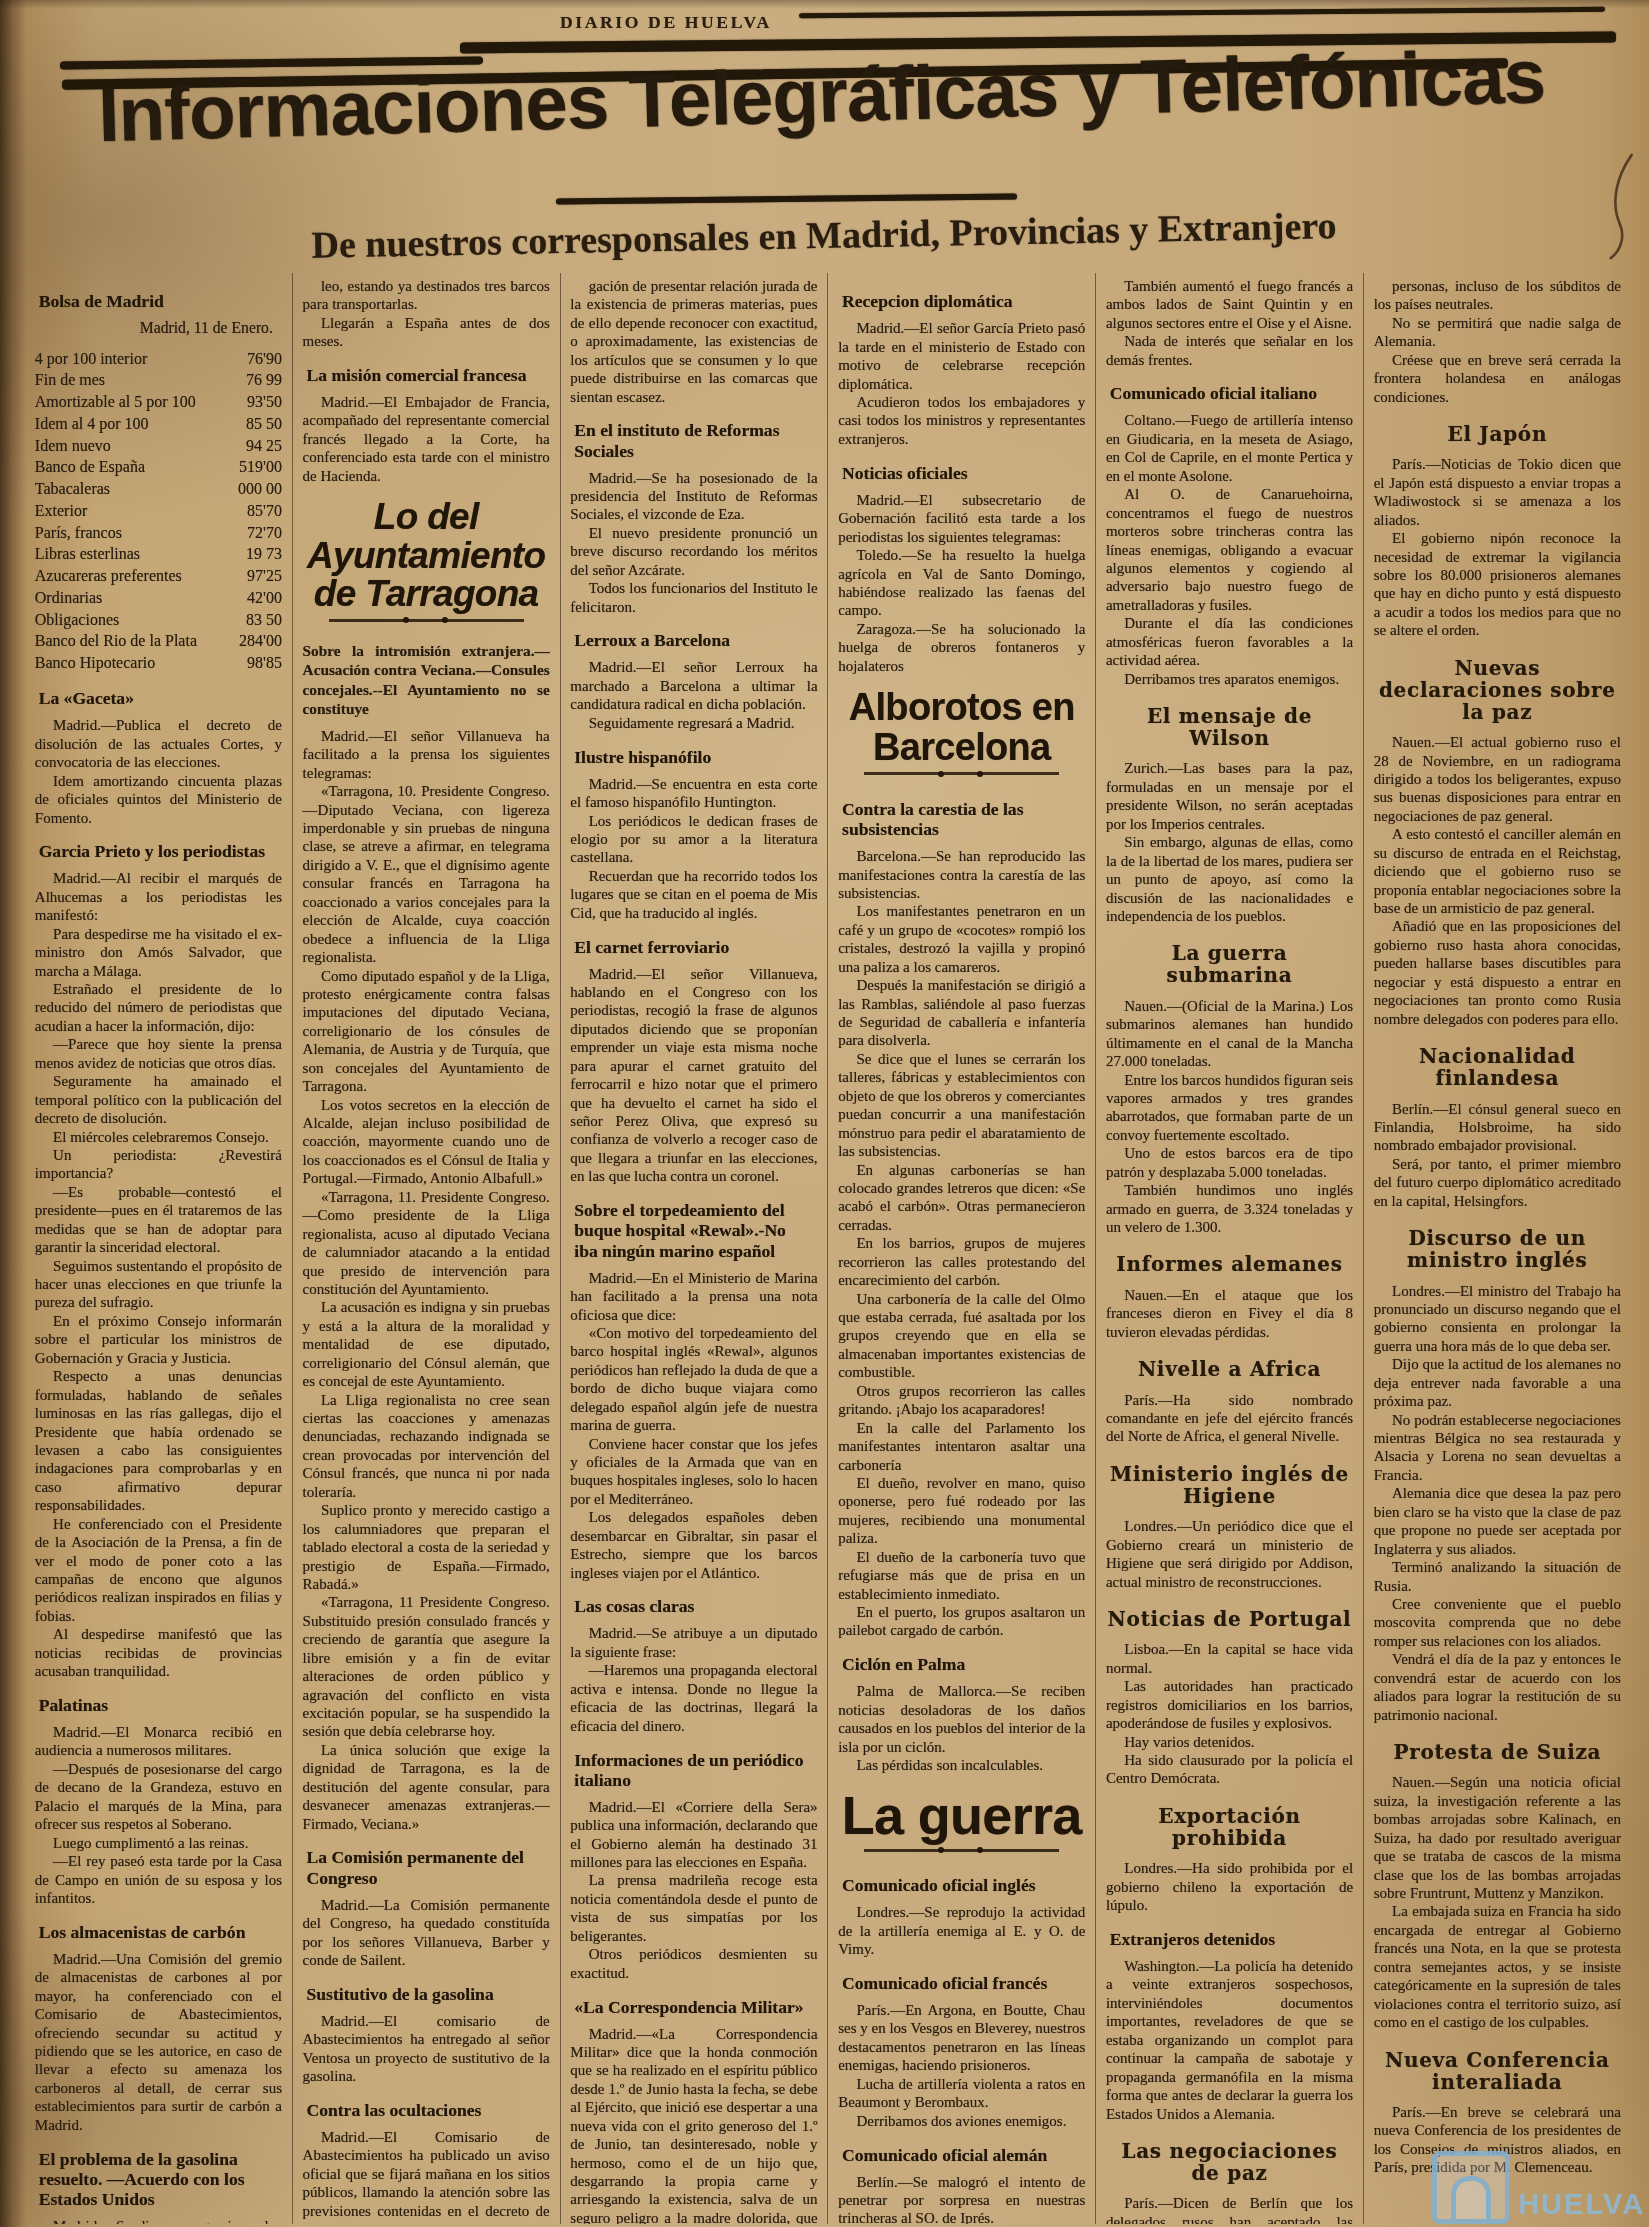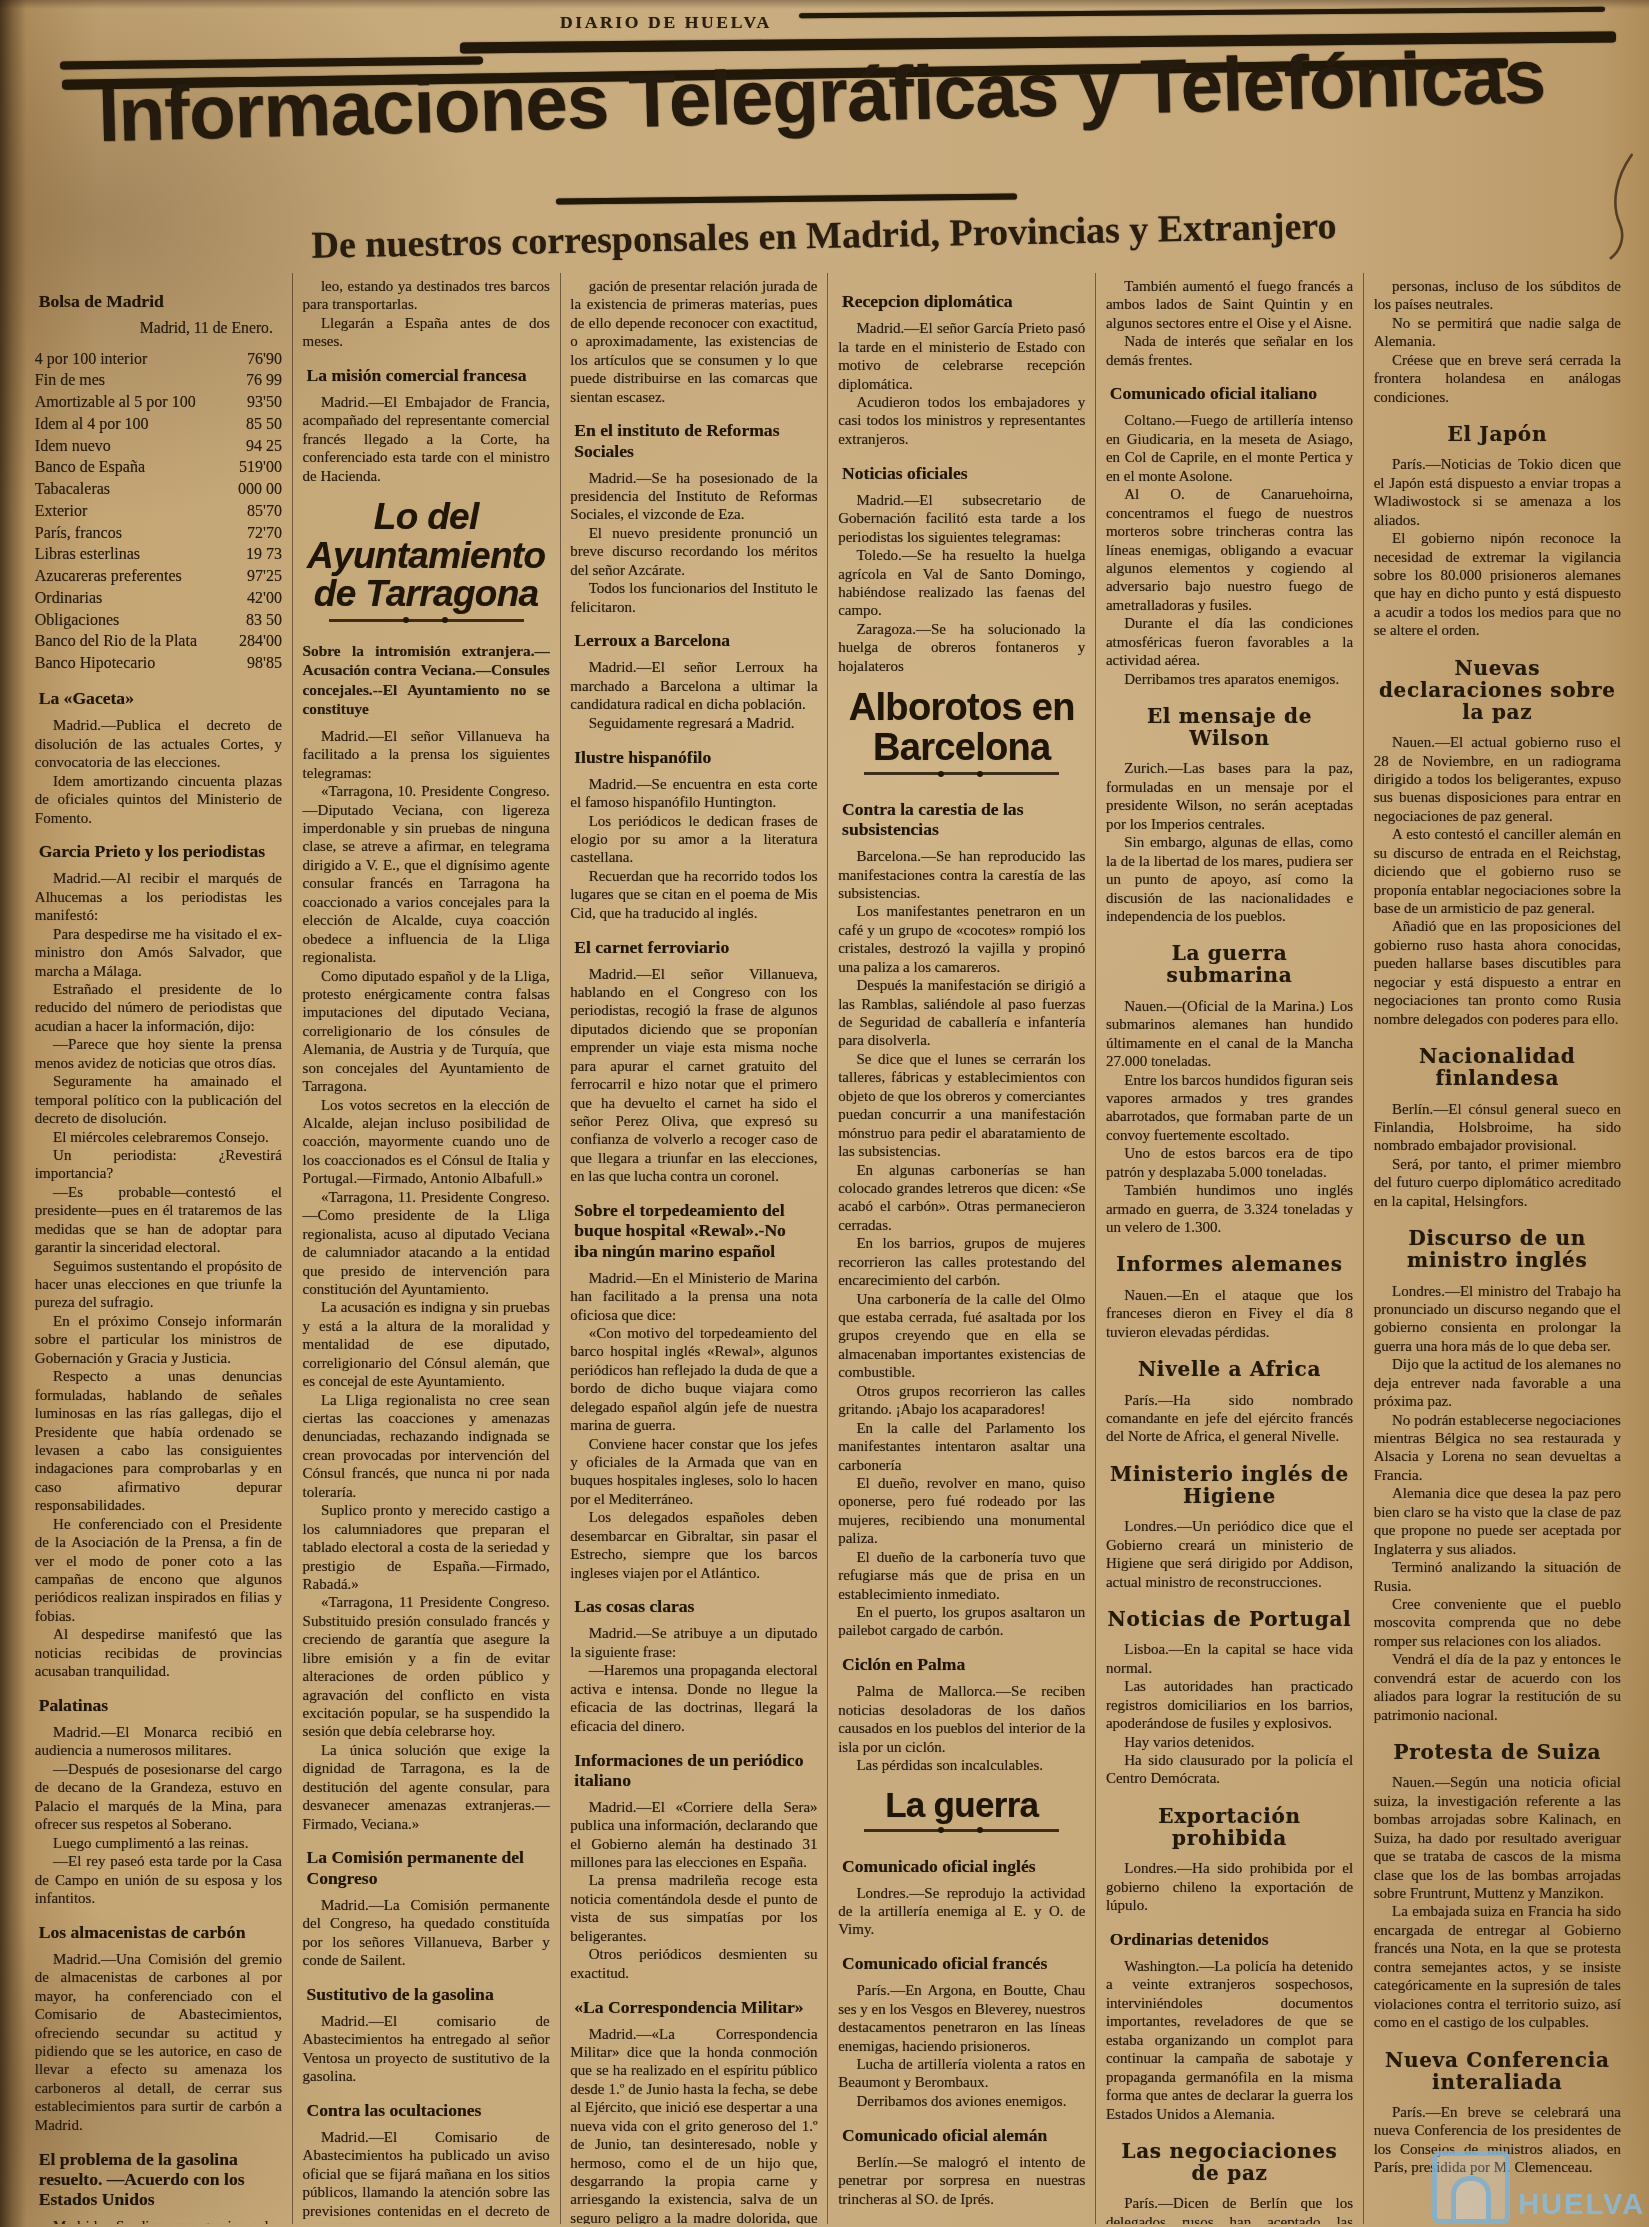--- a/index.html
+++ b/index.html
@@ -259,21 +259,21 @@
         <div class="p ink">En los barrios, grupos de mujeres recorrieron las calles protestando del encarecimiento del carbón.</div>
         <div class="p ink">Una carbonería de la calle del Olmo que estaba cerrada, fué asaltada por los grupos creyendo que en ella se almacenaban importantes existencias de combustible.</div>
         <div class="p ink">Otros grupos recorrieron las calles gritando. ¡Abajo los acaparadores!</div>
         <div class="p ink">En la calle del Parlamento los manifestantes intentaron asaltar una carbonería</div>
         <div class="p ink">El dueño, revolver en mano, quiso oponerse, pero fué rodeado por las mujeres, recibiendo una monumental paliza.</div>
         <div class="p ink">El dueño de la carbonería tuvo que refugiarse más que de prisa en un establecimiento inmediato.</div>
         <div class="p ink">En el puerto, los grupos asaltaron un pailebot cargado de carbón.</div>
         <div class="head ink">Ciclón en Palma</div>
         <div class="p ink">Palma de Mallorca.—Se reciben noticias desoladoras de los daños causados en los pueblos del interior de la isla por un ciclón.</div>
         <div class="p ink">Las pérdidas son incalculables.</div>
-        <div class="bighead ink" style="font-size: 35px;">La guerra</div>
+        <div class="bighead ink" style="font-size: 54px;">La guerra</div>
         <div class="orn-rule">
           <span class="orn-dot"></span>
           <span class="orn-dot"></span>
         </div>
         <div class="head ink">Comunicado oficial inglés</div>
         <div class="p ink">Londres.—Se reprodujo la actividad de la artillería enemiga al E. y O. de Vimy.</div>
         <div class="head ink">Comunicado oficial francés</div>
         <div class="p ink">París.—En Argona, en Boutte, Chau ses y en los Vesgos en Bleverey, nuestros destacamentos penetraron en las líneas enemigas, haciendo prisioneros.</div>
         <div class="p ink">Lucha de artillería violenta a ratos en Beaumont y Berombaux.</div>
         <div class="p ink">Derribamos dos aviones enemigos.</div>
@@ -302,21 +302,21 @@
         <div class="p ink">París.—Ha sido nombrado comandante en jefe del ejército francés del Norte de Africa, el general Nivelle.</div>
         <div class="fancy ink">Ministerio inglés de Higiene</div>
         <div class="p ink">Londres.—Un periódico dice que el Gobierno creará un ministerio de Higiene que será dirigido por Addison, actual ministro de reconstrucciones.</div>
         <div class="fancy ink">Noticias de Portugal</div>
         <div class="p ink">Lisboa.—En la capital se hace vida normal.</div>
         <div class="p ink">Las autoridades han practicado registros domiciliarios en los barrios, apoderándose de fusiles y explosivos.</div>
         <div class="p ink">Hay varios detenidos.</div>
         <div class="p ink">Ha sido clausurado por la policía el Centro Demócrata.</div>
         <div class="fancy ink">Exportación prohibida</div>
         <div class="p ink">Londres.—Ha sido prohibida por el gobierno chileno la exportación de lúpulo.</div>
-        <div class="head ink">Ordinarias detenidos</div>
+        <div class="head ink">Extranjeros detenidos</div>
         <div class="p ink">Washington.—La policía ha detenido a veinte extranjeros sospechosos, interviniéndoles documentos importantes, reveladores de que se estaba organizando un complot para continuar la campaña de sabotaje y propaganda germanófila en la misma forma que antes de declarar la guerra los Estados Unidos a Alemania.</div>
         <div class="fancy ink">Las negociaciones de paz</div>
         <div class="p ink">París.—Dicen de Berlín que los delegados rusos han aceptado las proposiciones de los alemanes referente a la continuación de las negociaciones para la paz en Brest Litowsky, desistiendo de que se sigan en un país neutral.</div>
       </div>
       <div class="col">
         <div class="p ink">personas, incluso de los súbditos de los países neutrales.</div>
         <div class="p ink">No se permitirá que nadie salga de Alemania.</div>
         <div class="p ink">Créese que en breve será cerrada la frontera holandesa en análogas condiciones.</div>
         <div class="fancy ink">El Japón</div>
         <div class="p ink">París.—Noticias de Tokio dicen que el Japón está dispuesto a enviar tropas a Wladiwostock si se amenaza a los aliados.</div>

